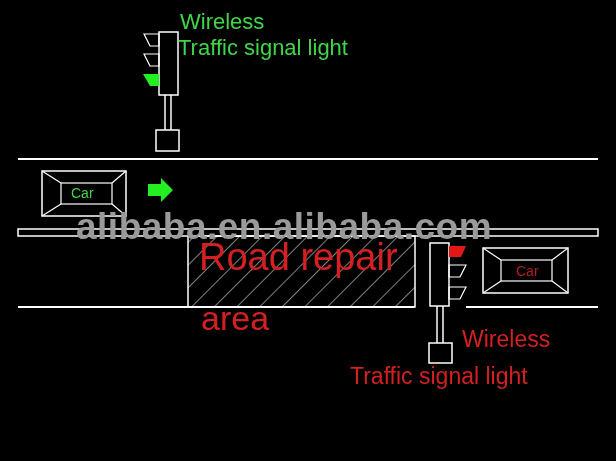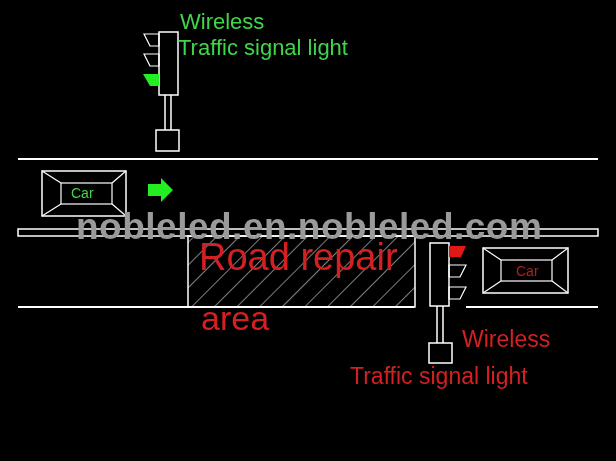--- a/index.html
+++ b/index.html
@@ -62,21 +62,21 @@
   <g>
     <rect x="483" y="248" width="85" height="45" fill="none" stroke="#fff" stroke-width="1.5"></rect>
     <rect x="501" y="260" width="51" height="21" fill="none" stroke="#fff" stroke-width="1.2"></rect>
     <line x1="483" y1="248" x2="501" y2="260" stroke="#fff" stroke-width="1.2"></line>
     <line x1="568" y1="248" x2="552" y2="260" stroke="#fff" stroke-width="1.2"></line>
     <line x1="483" y1="293" x2="501" y2="281" stroke="#fff" stroke-width="1.2"></line>
     <line x1="568" y1="293" x2="552" y2="281" stroke="#fff" stroke-width="1.2"></line>
   </g>
 </svg>
 
-<div class="lbl wm" style="left:76px;top:208px;">nobleled.en.nobleled.com</div>
+<div class="lbl wm" style="left:76px;top:208px;">alibaba.en.alibaba.com</div>
 
 <div class="lbl green" style="left:180px;top:11px;font-size:22px;">Wireless</div>
 <div class="lbl green" style="left:178px;top:37px;font-size:22px;">Traffic signal light</div>
 
 <div class="lbl green" style="left:71px;top:186px;font-size:14px;">Car</div>
 <div class="lbl" style="left:516px;top:264px;font-size:14px;color:#b02020;">Car</div>
 
 <div class="lbl red" style="left:199px;top:238px;font-size:38px;">Road repair</div>
 <div class="lbl red" style="left:201px;top:277px;font-size:34px;margin-top:24px;">area</div>
 

